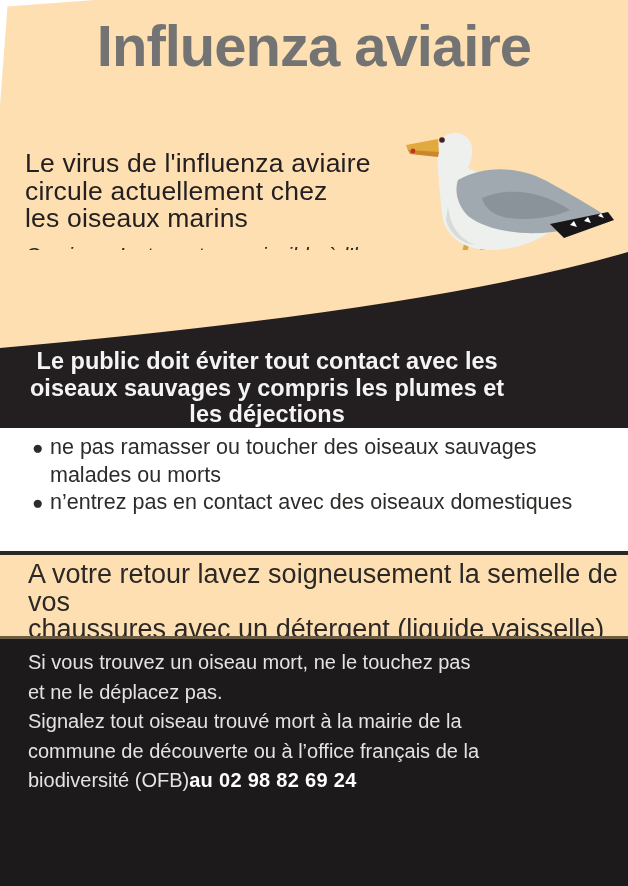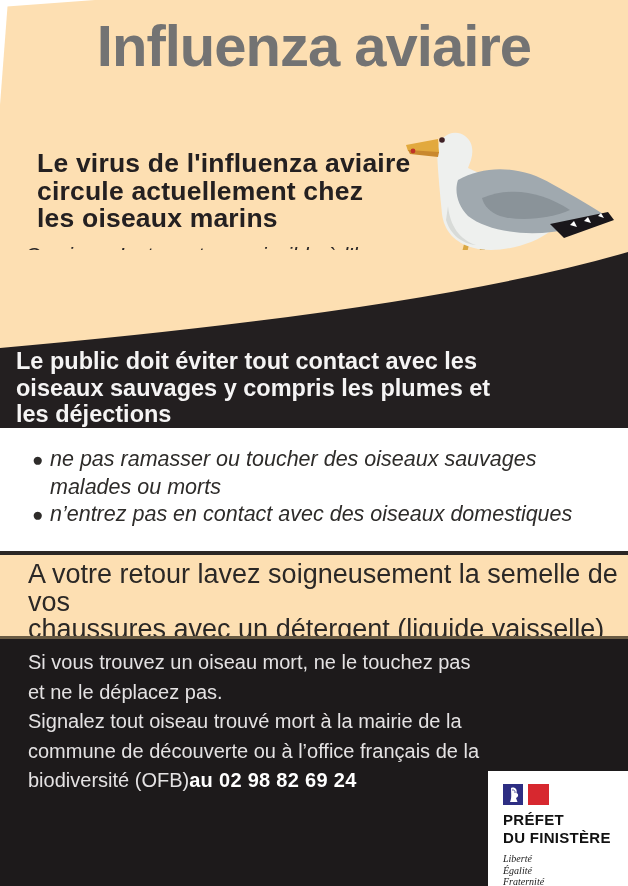--- a/index.html
+++ b/index.html
@@ -13,35 +13,35 @@
                 border-top:7px solid #fff; border-right:95px solid transparent; }
   .wedge-left { position:absolute; top:0; left:0; width:0; height:0;
                 border-left:8px solid #fff; border-bottom:105px solid transparent; }
 
   .title { position:absolute; top:14px; left:0; width:628px; text-align:center;
            font-size:58px; line-height:64px; font-weight:bold; color:#737373; letter-spacing:-1px; }
   .subtitle { position:absolute; top:82px; left:0; width:628px; text-align:center;
               font-size:38px; line-height:40px; font-weight:bold; color:#ea392c; letter-spacing:0.5px; }
 
   .hero-heading { position:absolute; top:150px; left:25px; font-size:26.5px; line-height:27.5px;
-                  font-weight:bold; color:#242021; letter-spacing:0.2px;margin-left:12px; }
+                  font-weight:normal; color:#242021; letter-spacing:0.2px; }
   .hero-para { position:absolute; top:241px; left:25px; font-size:21px; line-height:27.5px;
                font-style:italic; color:#2b2828; }
 
   .gull { position:absolute; top:126px; left:402px; width:214px; height:168px; }
 
   .curve-zone { position:absolute; top:250px; left:0; width:628px; height:98px; }
   .curve-zone svg { display:block; width:628px; height:98px; }
 
   .band-black { position:absolute; top:348px; left:0; width:628px; height:80px;
                 background:#231f20; display:flex; align-items:center; }
-  .band-text { padding-left:16px; font-size:23.5px; line-height:26.5px; font-weight:bold; color:#f5f4f4; }
+  .band-text { padding-left:30px; font-size:23.5px; line-height:26.5px; font-weight:bold; color:#f5f4f4;text-align:center; }
 
   .white-sec { position:absolute; top:428px; left:0; width:628px; height:123px; background:#ffffff; }
-  .bullets { position:absolute; top:18px; left:32px; list-style:none;font-style:italic; }
+  .bullets { position:absolute; top:6px; left:32px; list-style:none; }
   .bullets li { font-size:21.5px; line-height:27.5px; color:#2e2c2a; padding-left:18px; text-indent:-18px; }
   .bullets .dot { display:inline-block; width:18px; text-indent:0; font-size:19px; }
 
   .divider1 { position:absolute; top:551px; left:0; width:628px; height:4px; background:#2b2725; }
   .peach-sec { position:absolute; top:555px; left:0; width:628px; height:81px; background:#fddfb2; }
   .peach-text { position:absolute; top:6px; left:28px; font-size:27px; line-height:27.5px; color:#2b2826; }
   .divider2 { position:absolute; top:636px; left:0; width:628px; height:3px; background:#695b44; }
 
   .footer { position:absolute; top:639px; left:0; width:628px; height:247px; background:#1d1a1b; }
   .footer-text { position:absolute; top:9px; left:28px; font-size:20px; line-height:29.5px; color:#e4e2e3; }
@@ -129,28 +129,15 @@
 
   <div class="divider2"></div>
 
   <div class="footer">
     <p class="footer-text"><span class="ml">Si vous trouvez un oiseau mort, ne le touchez pas
 et ne le déplacez pas.
 Signalez tout oiseau trouvé mort à la mairie de la
 commune de découverte ou à l’office français de la
 biodiversité (OFB)</span><span class="phone">au 02 98 82 69 24</span></p>
 
-    <div class="logo-box">
-      <svg class="flag" viewBox="0 0 46 21">
-        <rect x="0" y="0" width="20" height="21" fill="#2d2e83"></rect>
-        <rect x="25" y="0" width="21" height="21" fill="#d7282f"></rect>
-        <path d="M8,4 C12,2.5 14.5,5.5 13.5,9 C16,10 15.5,13 13,14 L14.5,18 L7,18 C9,14 8,9 8,4 Z" fill="#ffffff"></path>
-        <path d="M9,6 C11,5.5 12.5,7 12,9" stroke="#2d2e83" stroke-width="0.8" fill="none"></path>
-      </svg>
-      <div class="logo-name ml"><span>PRÉFET</span>
-<span>DU FINISTÈRE</span></div>
-      <div class="motto ml">Liberté
-Égalité
-Fraternité</div>
-    </div>
   </div>
 
 </div>
 
 </body></html>

